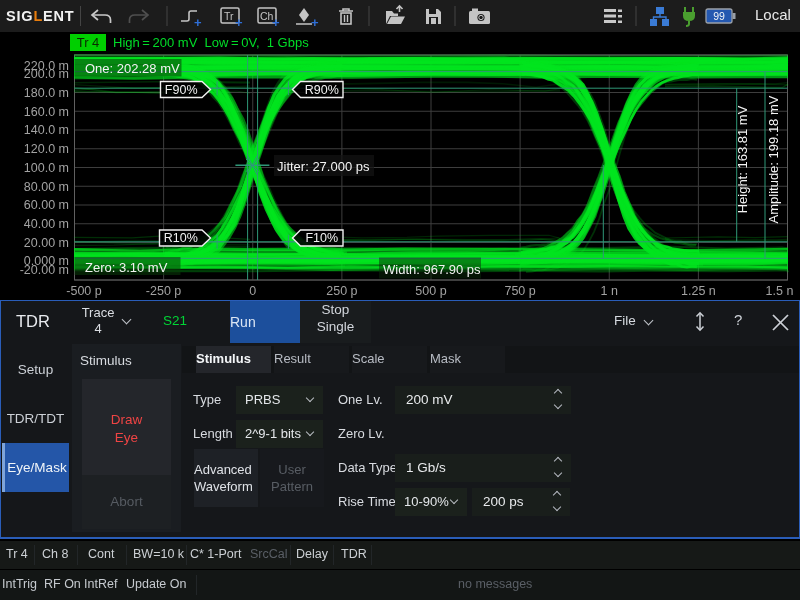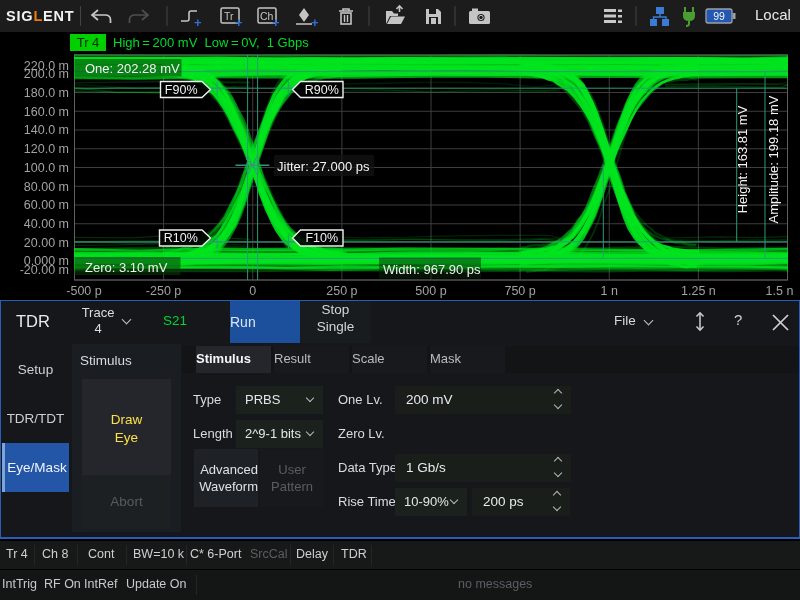--- a/index.html
+++ b/index.html
@@ -31,33 +31,33 @@
 
 .icon-updn{position:absolute;left:693px;top:10px}
 .icon-q{position:absolute;left:733px;top:10px;font-size:15px;color:#ccd0d6}
 .icon-x{position:absolute;left:771px;top:13px}
 
 .side{position:absolute;left:1px;width:67px;height:49px;color:#ccd0d6;font-size:13.5px;text-align:center;line-height:49px}
 .side.sel{background:#2456a8;color:#f0f4f8;border-left:3px solid #7fa4d8}
 
 .trigcol{position:absolute;left:71px;top:43px;width:109px;height:188px;background:#1a1d21}
 .trigcol .title{position:absolute;left:8px;top:9px;font-size:13.5px;color:#d8dbe0}
-.draweye{position:absolute;left:10px;top:35px;width:89px;height:96px;background:#24262b;color:#fde047;font-size:13.5px;text-align:center;line-height:18px;padding-top:32px}
+.draweye{position:absolute;left:10px;top:35px;width:89px;height:96px;background:#24262b;color:#ef4444;font-size:13.5px;text-align:center;line-height:18px;padding-top:32px}
 .abortbtn{position:absolute;left:10px;top:131px;width:89px;height:54px;background:#1d2023;color:#565b62;font-size:13.5px;text-align:center;line-height:54px}
 
 .tabs{position:absolute;left:181px;top:45px;width:617px;height:27px;background:#121416}
 .tab{position:absolute;top:0;height:27px;font-size:13px;color:#b8bcc4;line-height:26px;background:#17191c}
 .tab.sel{background:#24262b;color:#f4f6f8;font-weight:bold}
 
 .flabel{position:absolute;font-size:13px;color:#d8dbe0;line-height:28px}
 .drop{position:absolute;background:#1b211c;color:#e4e7ea;font-size:13px;line-height:28px;padding-left:9px}
 .drop .dc{position:absolute;right:10px;top:9px;width:6px;height:6px;border-right:1.5px solid #b8bcc2;border-bottom:1.5px solid #b8bcc2;transform:rotate(45deg)}
 .inp{position:absolute;width:176px;height:28px;background:#191e1b;color:#e8eaec;font-size:13.5px;line-height:28px;padding-left:11px}
 .spin{position:absolute;right:7px;top:0;width:12px;height:28px}.spin b{position:absolute;left:3px;width:6px;height:6px;border-right:1.5px solid #b4b8c0;border-bottom:1.5px solid #b4b8c0}.spin b.u{top:4px;transform:rotate(-135deg)}.spin b.d{top:16px;transform:rotate(45deg)}
-.advbtn{position:absolute;left:193px;top:148px;width:64px;height:58px;background:#1e2126;color:#dfe2e7;font-size:13px;text-align:right;line-height:17px;padding-top:12px}
+.advbtn{position:absolute;left:193px;top:148px;width:64px;height:58px;background:#1e2126;color:#dfe2e7;font-size:13px;text-align:left;line-height:17px;padding-top:12px}
 .usrbtn{position:absolute;left:259px;top:148px;width:64px;height:58px;background:#17191d;color:#585d64;font-size:13px;text-align:center;line-height:17px;padding-top:12px}
 
 #status1{position:absolute;left:0;top:541px;width:800px;height:28px;background:#161917;color:#ccd0d4;font-size:12.5px}
 #status1 span{position:absolute;top:6px}
 #status1 .dim{color:#5a5f66}
 #status1 i{position:absolute;top:4px;width:1px;height:20px;background:#222628}
 #status2{position:absolute;left:0;top:570px;width:800px;height:30px;background:#131615;color:#c6cacf;font-size:12.5px}
 #status2 span{position:absolute;top:7px}
 #status2 .dim{color:#5a5f66}
 #status2 i{position:absolute;top:5px;width:1px;height:20px;background:#222628}
@@ -556,21 +556,21 @@
 
 <div id="status1">
  <span style="left:6px">Tr 4</span>
       <i style="left:34px"></i>
  <span style="left:42px">Ch 8</span>
       <i style="left:77px"></i>
  <span style="left:88px">Cont</span>
       <i style="left:126px"></i>
  <span style="left:133px">BW=10 k</span>
       <i style="left:186px"></i>
- <span style="left:190px">C* 6-Port</span>
+ <span style="left:190px">C* 1-Port</span>
  <span class="dim" style="left:250px">SrcCal</span>
       <i style="left:290px"></i>
  <span style="left:296px">Delay</span>
       <i style="left:333px"></i>
  <span style="left:341px">TDR</span>
       <i style="left:371px"></i>
 </div>
 <div id="status2">
  <span style="left:2px">IntTrig</span>
  <span style="left:44px">RF On</span>

